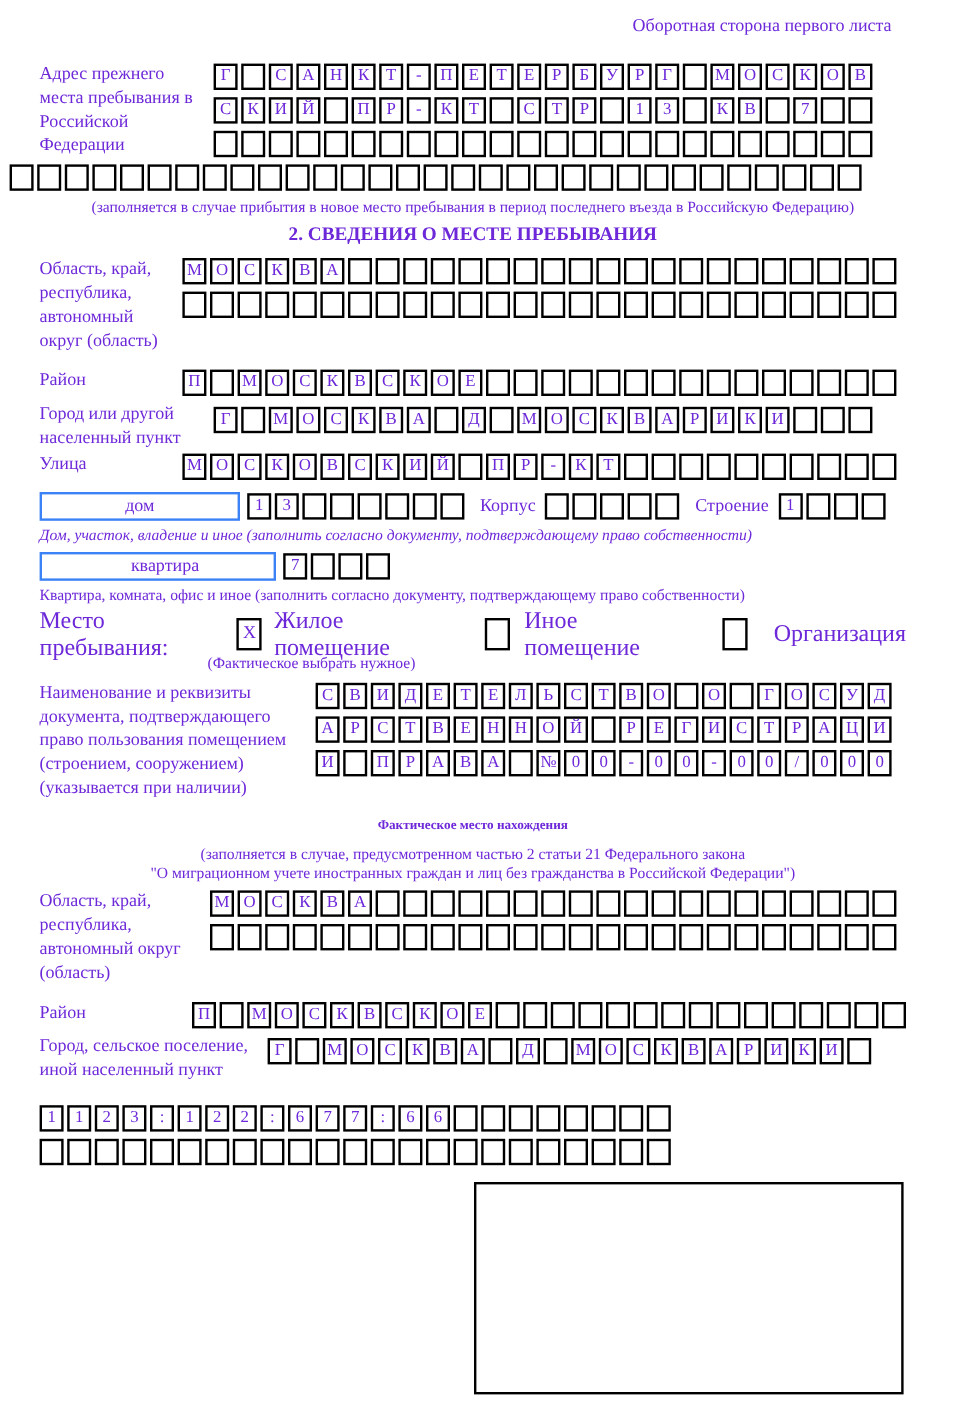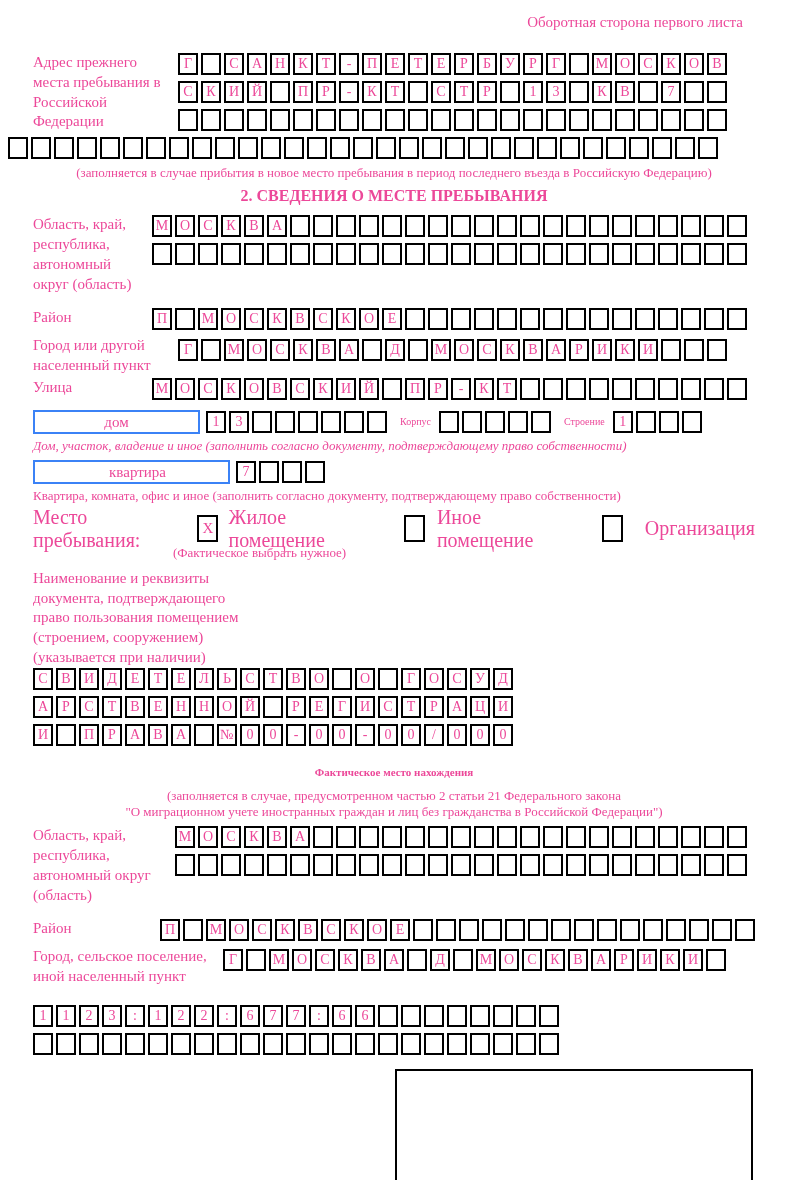--- a/index.html
+++ b/index.html
@@ -1,20 +1,20 @@
 <!DOCTYPE html>
 <html><head>
 <meta charset="utf-8">
 <style>
   html,body{margin:0;padding:0;background:#fff;}
   .page{
     width:800px;height:1180px;box-sizing:border-box;
     padding:14px 45px 10px 33px;
     font-family:"Liberation Serif","DejaVu Serif",serif;
-    color:#ec4899;background:#fff;position:relative;overflow:hidden;
+    color:#6d28d9;background:#fff;position:relative;overflow:hidden;
   }
   .hdr-note{text-align:right;font-size:15px;padding-right:12px;margin-bottom:22px;}
   .frow{display:flex;align-items:flex-start;}
   .flabel{font-size:15px;line-height:1.32;flex-shrink:0;box-sizing:border-box;padding-right:8px;}
   .gridstack{display:flex;flex-direction:column;}
   .boxrow{white-space:nowrap;height:22px;margin-bottom:6px;}
   .cell{
     display:inline-block;box-sizing:border-box;
     width:20px;height:22px;border:2px solid #000;margin-right:3px;
     text-align:center;font-size:14px;line-height:18px;vertical-align:top;
@@ -22,21 +22,21 @@
   }
   .full-row{margin-left:-25px;margin-top:0px;}
   .note{font-size:13px;line-height:1.25;}
   .center{text-align:center;}
   .sec-title{font-size:16px;font-weight:bold;text-align:center;margin:6px 0 10px 0;}
   .widebox{
     box-sizing:border-box;border:2px solid #3b82f6;height:24px;
     display:flex;align-items:center;justify-content:center;
     font-size:15px;flex-shrink:0;
   }
-  .inline-lbl{font-size:10px;margin:0 8px 0 10px;line-height:24px;}
+  .inline-lbl{font-size:15px;margin:0 8px 0 10px;line-height:24px;}
   .chk{
     display:inline-block;box-sizing:border-box;width:21px;height:27px;
     border:2px solid #000;text-align:center;font-size:15px;line-height:23px;
     vertical-align:middle;flex-shrink:0;
   }
   .mesto-row{display:flex;align-items:center;margin-top:10px;height:28px;}
   .mesto-lbl{font-size:20px;}
   .fact-title{font-size:11px;font-weight:bold;text-align:center;margin:14px 0 10px 0;}
   .stamp-wrap{margin-left:362px;margin-top:8px;}
   .stamp-box{width:358px;height:177px;border:2px solid #000;box-sizing:border-box;}
@@ -105,21 +105,21 @@
     <span class="mesto-lbl">Место пребывания:</span>
     <span class="chk" style="margin-left:8px;">X</span>
     <span class="mesto-lbl" style="margin-left:10px;">Жилое помещение</span>
     <span class="chk" style="margin-left:26px;"></span>
     <span class="mesto-lbl" style="margin-left:12px;">Иное помещение</span>
     <span class="chk" style="margin-left:28px;"></span>
     <span class="mesto-lbl" style="margin-left:22px;">Организация</span>
   </div>
   <div class="note" style="margin-left:140px;margin-top:2px;">(Фактическое выбрать нужное)</div>
 
-  <div class="frow" style="margin-top:8px;flex-direction:column;">
+  <div class="frow" style="margin-top:8px;">
     <div class="flabel" style="width:230px;">Наименование и реквизиты документа, подтверждающего право пользования помещением (строением, сооружением) (указывается при наличии)</div>
     <div class="gridstack">
       <div class="boxrow"><span class="cell">С</span><span class="cell">В</span><span class="cell">И</span><span class="cell">Д</span><span class="cell">Е</span><span class="cell">Т</span><span class="cell">Е</span><span class="cell">Л</span><span class="cell">Ь</span><span class="cell">С</span><span class="cell">Т</span><span class="cell">В</span><span class="cell">О</span><span class="cell"></span><span class="cell">О</span><span class="cell"></span><span class="cell">Г</span><span class="cell">О</span><span class="cell">С</span><span class="cell">У</span><span class="cell">Д</span></div>
       <div class="boxrow"><span class="cell">А</span><span class="cell">Р</span><span class="cell">С</span><span class="cell">Т</span><span class="cell">В</span><span class="cell">Е</span><span class="cell">Н</span><span class="cell">Н</span><span class="cell">О</span><span class="cell">Й</span><span class="cell"></span><span class="cell">Р</span><span class="cell">Е</span><span class="cell">Г</span><span class="cell">И</span><span class="cell">С</span><span class="cell">Т</span><span class="cell">Р</span><span class="cell">А</span><span class="cell">Ц</span><span class="cell">И</span></div>
       <div class="boxrow"><span class="cell">И</span><span class="cell"></span><span class="cell">П</span><span class="cell">Р</span><span class="cell">А</span><span class="cell">В</span><span class="cell">А</span><span class="cell"></span><span class="cell">№</span><span class="cell">0</span><span class="cell">0</span><span class="cell">-</span><span class="cell">0</span><span class="cell">0</span><span class="cell">-</span><span class="cell">0</span><span class="cell">0</span><span class="cell">/</span><span class="cell">0</span><span class="cell">0</span><span class="cell">0</span></div>
     </div>
   </div>
 
   <div class="fact-title">Фактическое место нахождения</div>
   <div class="note center">(заполняется в случае, предусмотренном частью 2 статьи 21 Федерального закона</div>

